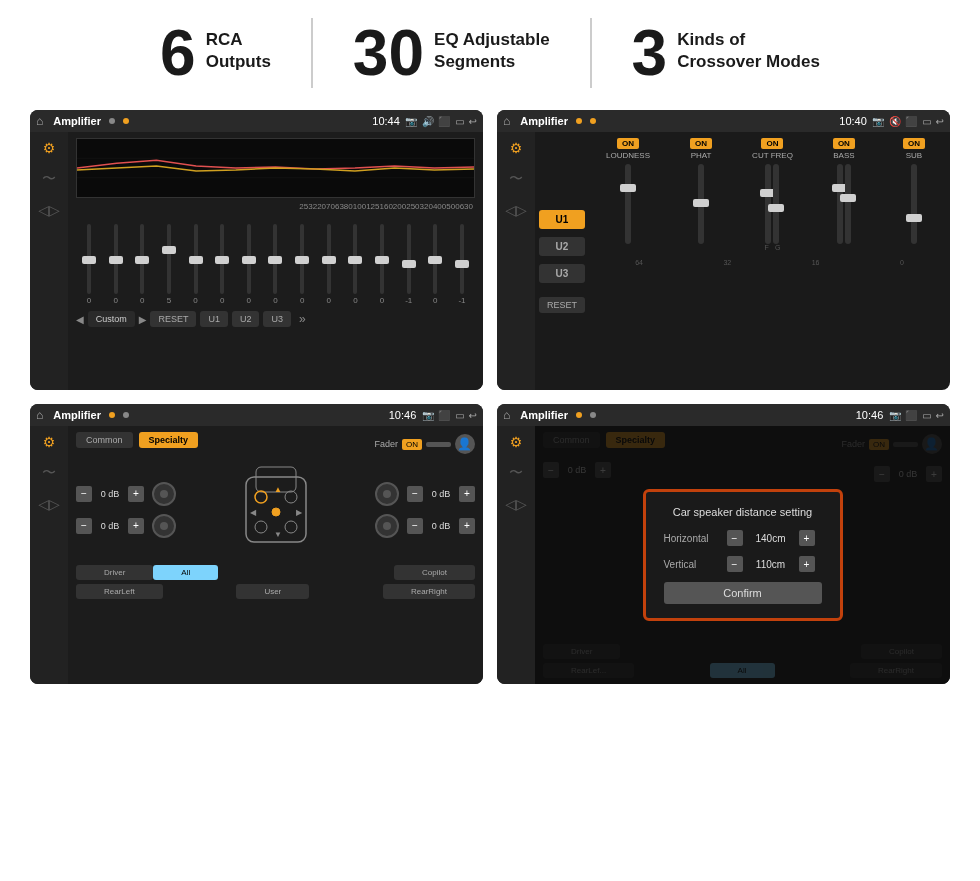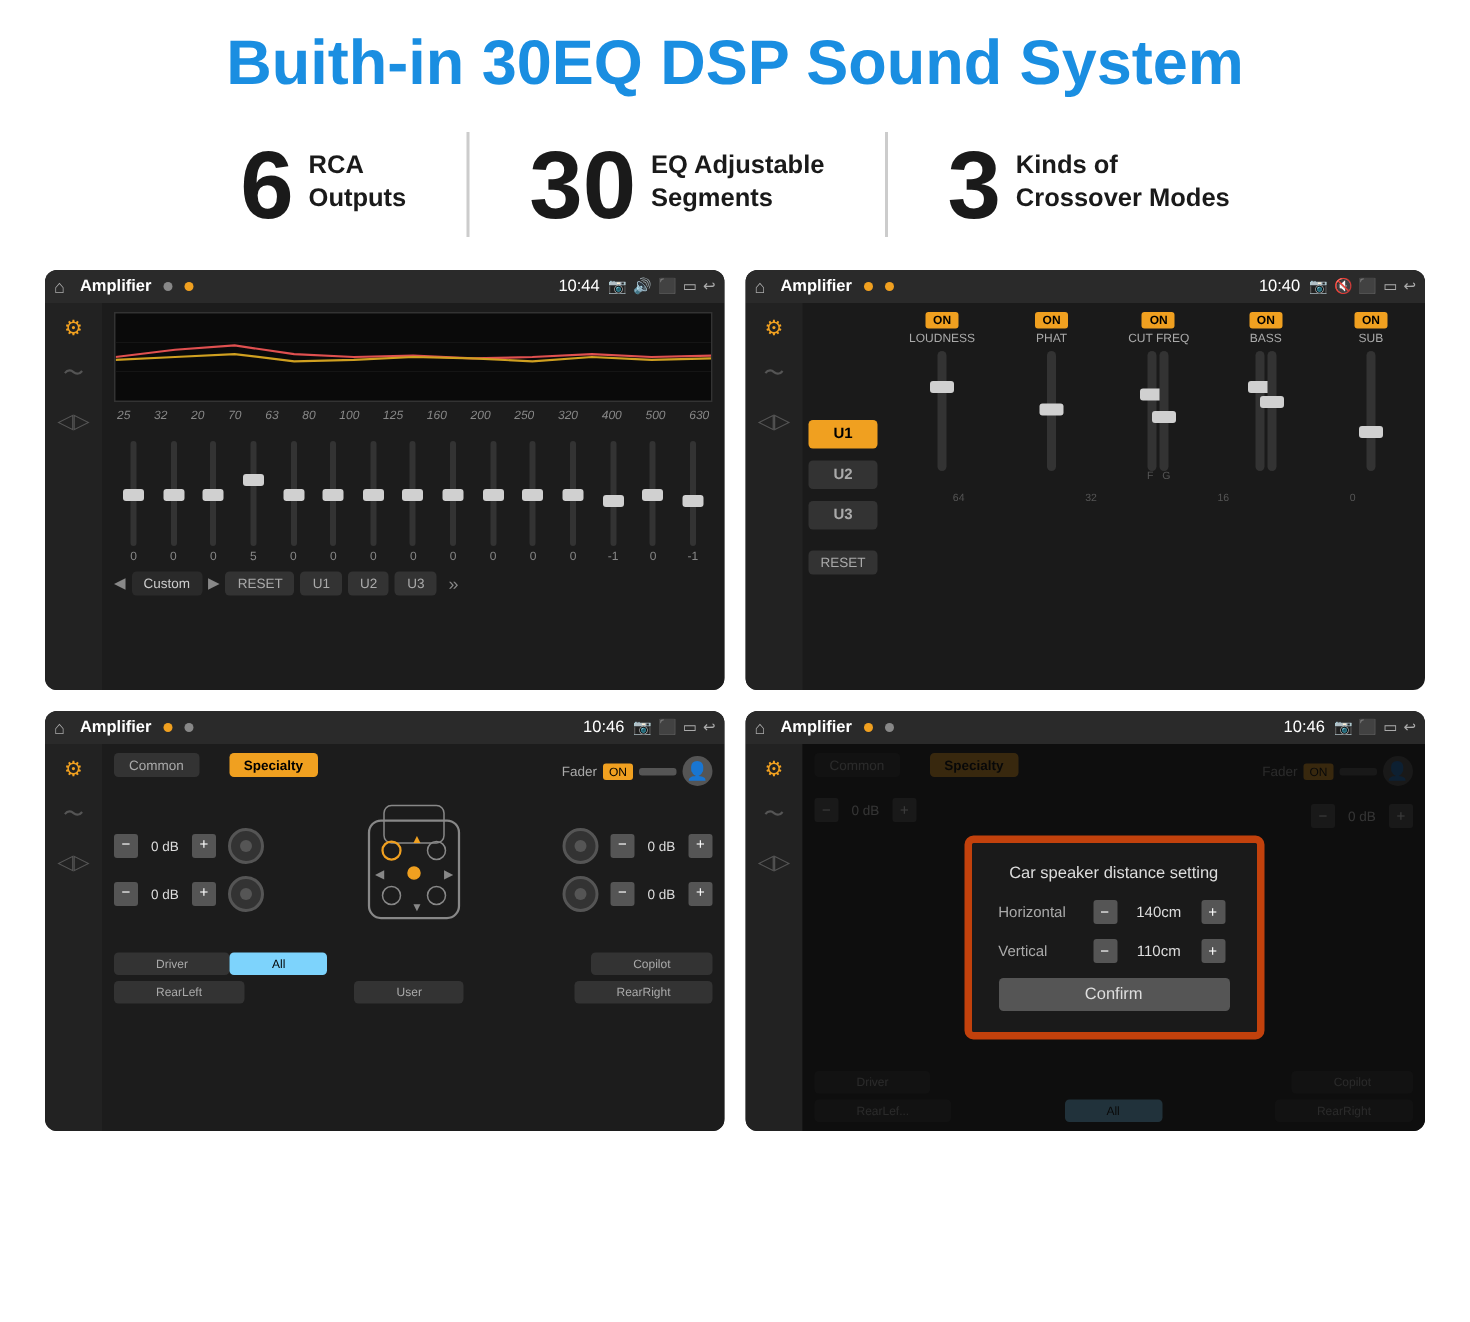--- a/index.html
+++ b/index.html
@@ -168,24 +168,23 @@
       overflow: hidden;
     }
 
     .eq-graph svg {
       width: 100%;
       height: 100%;
     }
 
     .eq-labels {
       display: flex;
-      justify-content: space-between;
+      justify-content: flex-end;
       padding: 0 2px;
       margin-bottom: 4px;
-      font-style: italic;
     }
 
     .eq-label {
       color: #888;
       font-size: 8px;
     }
 
     .eq-sliders {
       display: flex;
       justify-content: space-between;
@@ -318,21 +317,21 @@
 
     
     .crossover-main {
       flex: 1;
       background: #1c1c1c;
       padding: 6px 8px;
     }
 
     .tab-row {
       display: flex;
-      gap: 20px;
+      gap: 6px;
       margin-bottom: 8px;
     }
 
     .tab-btn {
       background: #333;
       color: #aaa;
       font-size: 9px;
       padding: 3px 10px;
       border-radius: 3px;
       cursor: pointer;
@@ -428,21 +427,21 @@
       top: 0; left: 0; right: 0; bottom: 0;
       background: rgba(0,0,0,0.5);
       display: flex;
       align-items: center;
       justify-content: center;
       z-index: 10;
     }
 
     .dialog-box {
       background: #1a1a1a;
-      border: 5px solid #c2410c;
+      border: 3px solid #c2410c;
       border-radius: 6px;
       padding: 14px 18px;
       min-width: 200px;
     }
 
     .dialog-title {
       color: #ddd;
       font-size: 11px;
       margin-bottom: 12px;
       text-align: center;
@@ -502,21 +501,20 @@
       flex-direction: column;
       align-items: center;
       min-width: 38px;
     }
   </style>
 </head>
 <body>
 
 <div class="page-wrapper">
 
-  <div class="main-title">Buith-in 30EQ DSP Sound System</div>
 
   <div class="stats-row">
     <div class="stat-item">
       <span class="stat-number">6</span>
       <span class="stat-label">RCA<br>Outputs</span>
     </div>
     <div class="stat-divider"></div>
     <div class="stat-item">
       <span class="stat-number">30</span>
       <span class="stat-label">EQ Adjustable<br>Segments</span>

